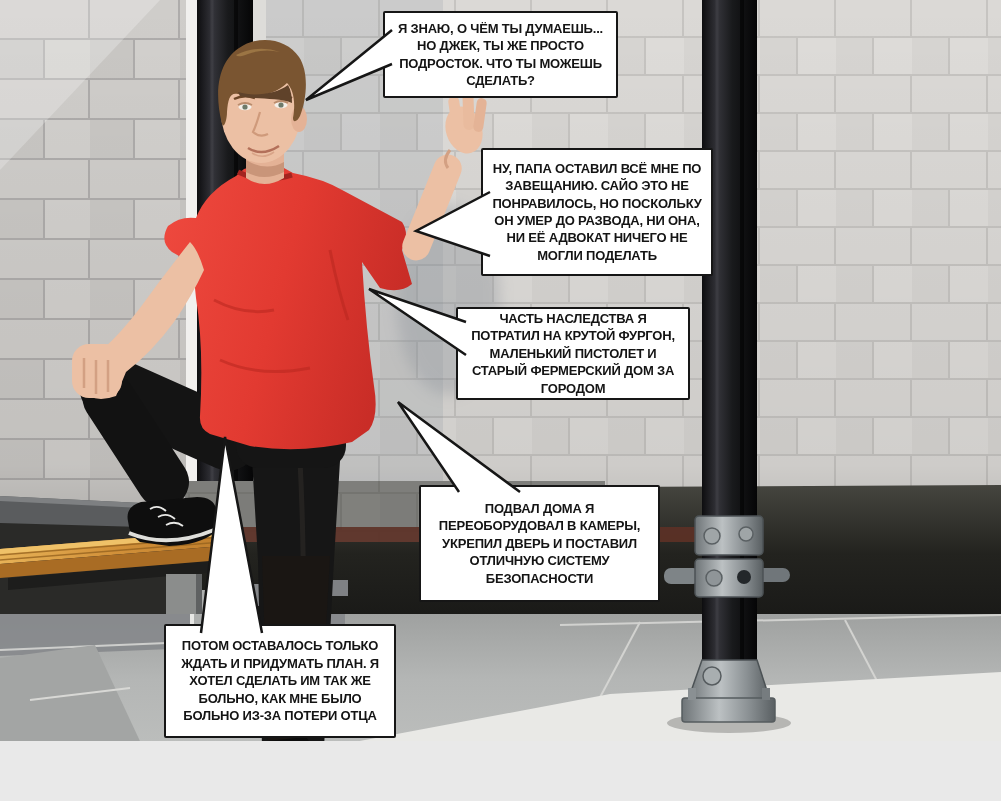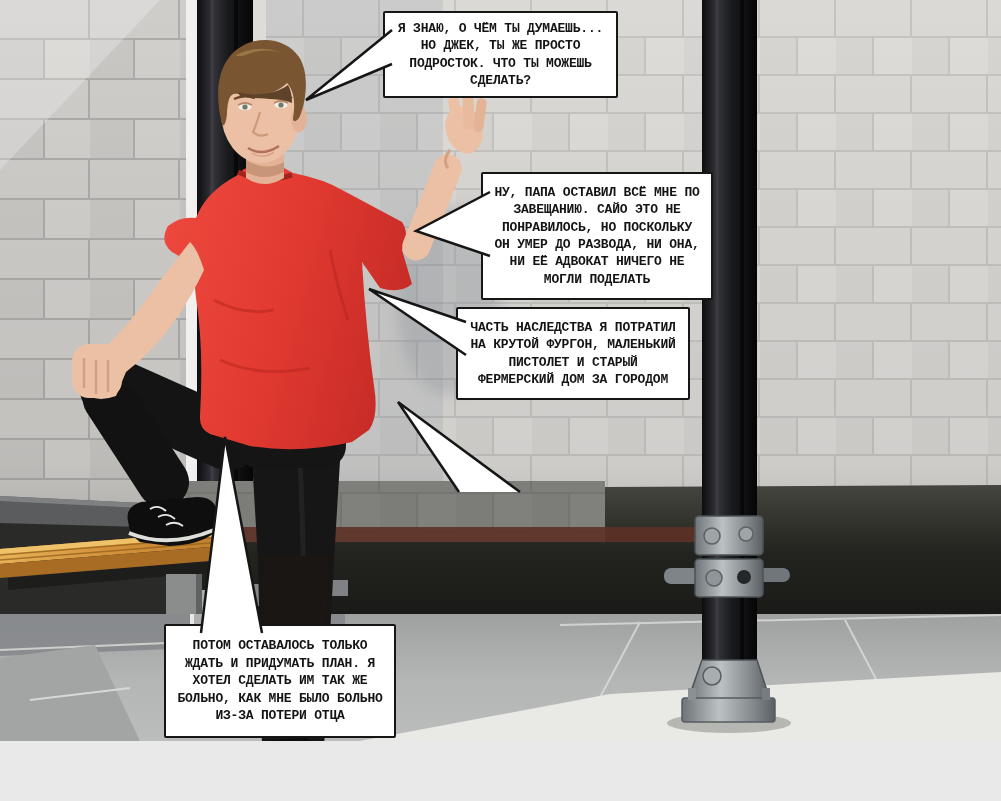--- a/index.html
+++ b/index.html
@@ -1,18 +1,18 @@
 <!DOCTYPE html>
 <html><head>
 <meta charset="utf-8">
 <style>
   html,body{margin:0;padding:0;background:#e9e9e9;}
   .stage{
     position:relative;width:1001px;height:741px;overflow:hidden;
-    background:#ffffff;font-family:Liberation Mono, monospace;
+    background:#ffffff;font-family:Liberation Sans, sans-serif;
   }
   .stage svg.scene{position:absolute;left:0;top:0;z-index:1;}
   .bubble{
     position:absolute;z-index:3;background:#ffffff;border:2px solid #161616;
     border-radius:2px;box-sizing:border-box;display:flex;align-items:center;justify-content:center;
     padding:6px 9px;text-align:center;color:#141414;
     font-weight:bold;font-size:13px;line-height:1.34;letter-spacing:-0.2px;
   }
   .tails{position:absolute;left:0;top:0;z-index:4;pointer-events:none;}
   .watermark{
@@ -256,28 +256,31 @@
             <path d="M276,766 q9,-4 18,1"></path>
         </g>
       </g>
     </g>
   </svg>
 
   <div class="bubble" style="left:383px;top:11px;width:235px;height:87px;">
     <span>Я ЗНАЮ, О ЧЁМ ТЫ ДУМАЕШЬ... НО ДЖЕК, ТЫ ЖЕ ПРОСТО ПОДРОСТОК. ЧТО ТЫ МОЖЕШЬ СДЕЛАТЬ?</span>
   </div>
 
-  <div class="bubble" style="left:481px;top:148px;width:232px;height:128px;margin-top:24px;">
+  <div class="bubble" style="left:481px;top:148px;width:232px;height:128px;">
     <span>НУ, ПАПА ОСТАВИЛ ВСЁ МНЕ ПО ЗАВЕЩАНИЮ. САЙО ЭТО НЕ ПОНРАВИЛОСЬ, НО ПОСКОЛЬКУ ОН УМЕР ДО РАЗВОДА, НИ ОНА, НИ ЕЁ АДВОКАТ НИЧЕГО НЕ МОГЛИ ПОДЕЛАТЬ</span>
   </div>
 
   <div class="bubble" style="left:456px;top:307px;width:234px;height:93px;text-align:center;">
     <span>ЧАСТЬ НАСЛЕДСТВА Я ПОТРАТИЛ НА КРУТОЙ ФУРГОН, МАЛЕНЬКИЙ ПИСТОЛЕТ И СТАРЫЙ ФЕРМЕРСКИЙ ДОМ ЗА ГОРОДОМ</span>
   </div>
 
+  <div class="bubble" style="left:419px;top:485px;width:241px;height:117px;">
+    <span>ПОДВАЛ ДОМА Я ПЕРЕОБОРУДОВАЛ В КАМЕРЫ, УКРЕПИЛ ДВЕРЬ И ПОСТАВИЛ ОТЛИЧНУЮ СИСТЕМУ БЕЗОПАСНОСТИ</span>
+  </div>
 
   <div class="bubble" style="left:164px;top:624px;width:232px;height:114px;align-items:center;">
     <span>ПОТОМ ОСТАВАЛОСЬ ТОЛЬКО ЖДАТЬ И ПРИДУМАТЬ ПЛАН. Я ХОТЕЛ СДЕЛАТЬ ИМ ТАК ЖЕ БОЛЬНО, КАК МНЕ БЫЛО БОЛЬНО ИЗ-ЗА ПОТЕРИ ОТЦА</span>
   </div>
 
   <svg class="tails" width="1001" height="801" viewBox="0 0 1001 801">
     <g>
       <path d="M306,100 L392,30 L392,64 Z" fill="#fff"></path>
       <path d="M392,30 L306,100 L392,64" fill="none" stroke="#161616" stroke-width="2.5"></path>
     </g>

